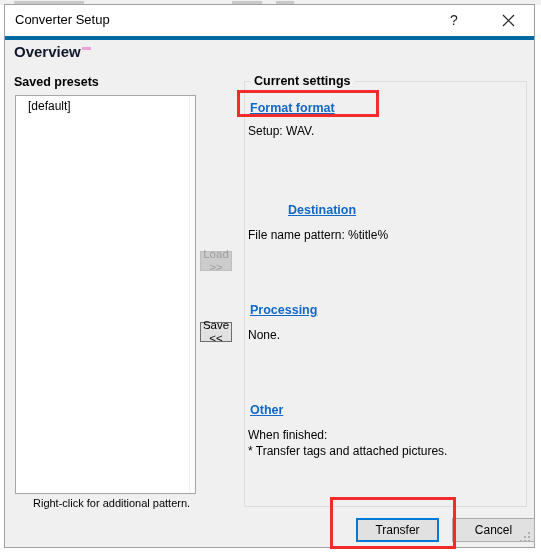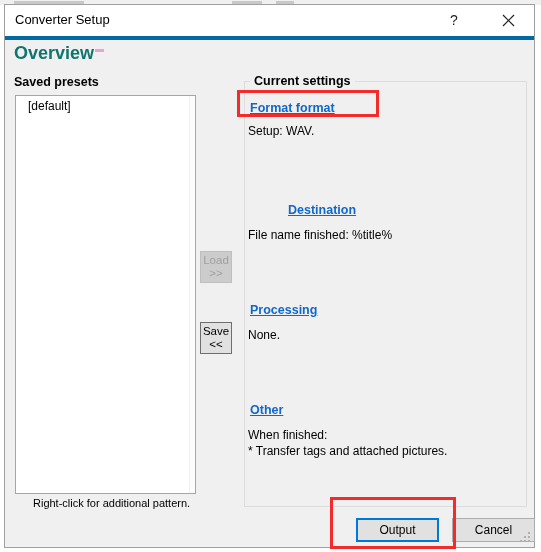--- a/index.html
+++ b/index.html
@@ -72,23 +72,23 @@
   }
   .title-btn.help { right: 58px; }
   .title-btn.close { right: 4px; }
   .title-btn.close svg { display: block; }
 
   
   .page-heading {
     position: absolute;
     left: 9px;
     top: 38px;
-    font-size: 18px;
+    font-size: 15px;
     font-weight: bold;
-    color: #0f766e;
+    color: #0f172a;
     white-space: nowrap;
   }
   .heading-dash {
     display: inline-block;
     width: 9px;
     height: 3px;
     background: #f0a0d8;
     vertical-align: 7px;
     margin-left: 1px;
   }
@@ -133,21 +133,21 @@
     font-size: 11px;
     color: #000000;
     white-space: nowrap;
   }
 
   
   .xfer-btn {
     position: absolute;
     left: 195px;
     width: 32px;
-    height: 32px;
+    height: 20px;
     box-sizing: border-box;
     display: flex;
     flex-direction: column;
     align-items: center;
     justify-content: center;
     line-height: 1.15;
     font-size: 11.5px;
     background: #e1e1e1;
     border: 1px solid #adadad;
     cursor: default;
@@ -313,30 +313,30 @@
     <span>&lt;&lt;</span>
   </div>
 
   <div class="groupbox"></div>
   <div class="groupbox-title">Current settings</div>
 
   <div class="section-link link-output">Format format</div>
   <div class="section-body body-output">Setup: WAV.</div>
 
   <div class="section-link link-dest">Destination</div>
-  <div class="section-body body-dest">File name finished: %title%</div>
+  <div class="section-body body-dest">File name pattern: %title%</div>
 
   <div class="section-link link-proc">Processing</div>
   <div class="section-body body-proc">None.</div>
 
   <div class="section-link link-other">Other</div>
   <div class="section-body body-other">When finished:
 * Transfer tags and attached pictures.</div>
 
-  <div class="dlg-btn convert">Output</div>
+  <div class="dlg-btn convert">Transfer</div>
   <div class="dlg-btn cancel">Cancel</div>
 
   <div class="grip">
     <i style="left:9px;top:0px;"></i>
     <i style="left:9px;top:4px;"></i>
       <i style="left:5px;top:4px;"></i>
     <i style="left:9px;top:8px;"></i>
       <i style="left:5px;top:8px;"></i>
       <i style="left:1px;top:8px;"></i>
   </div>

